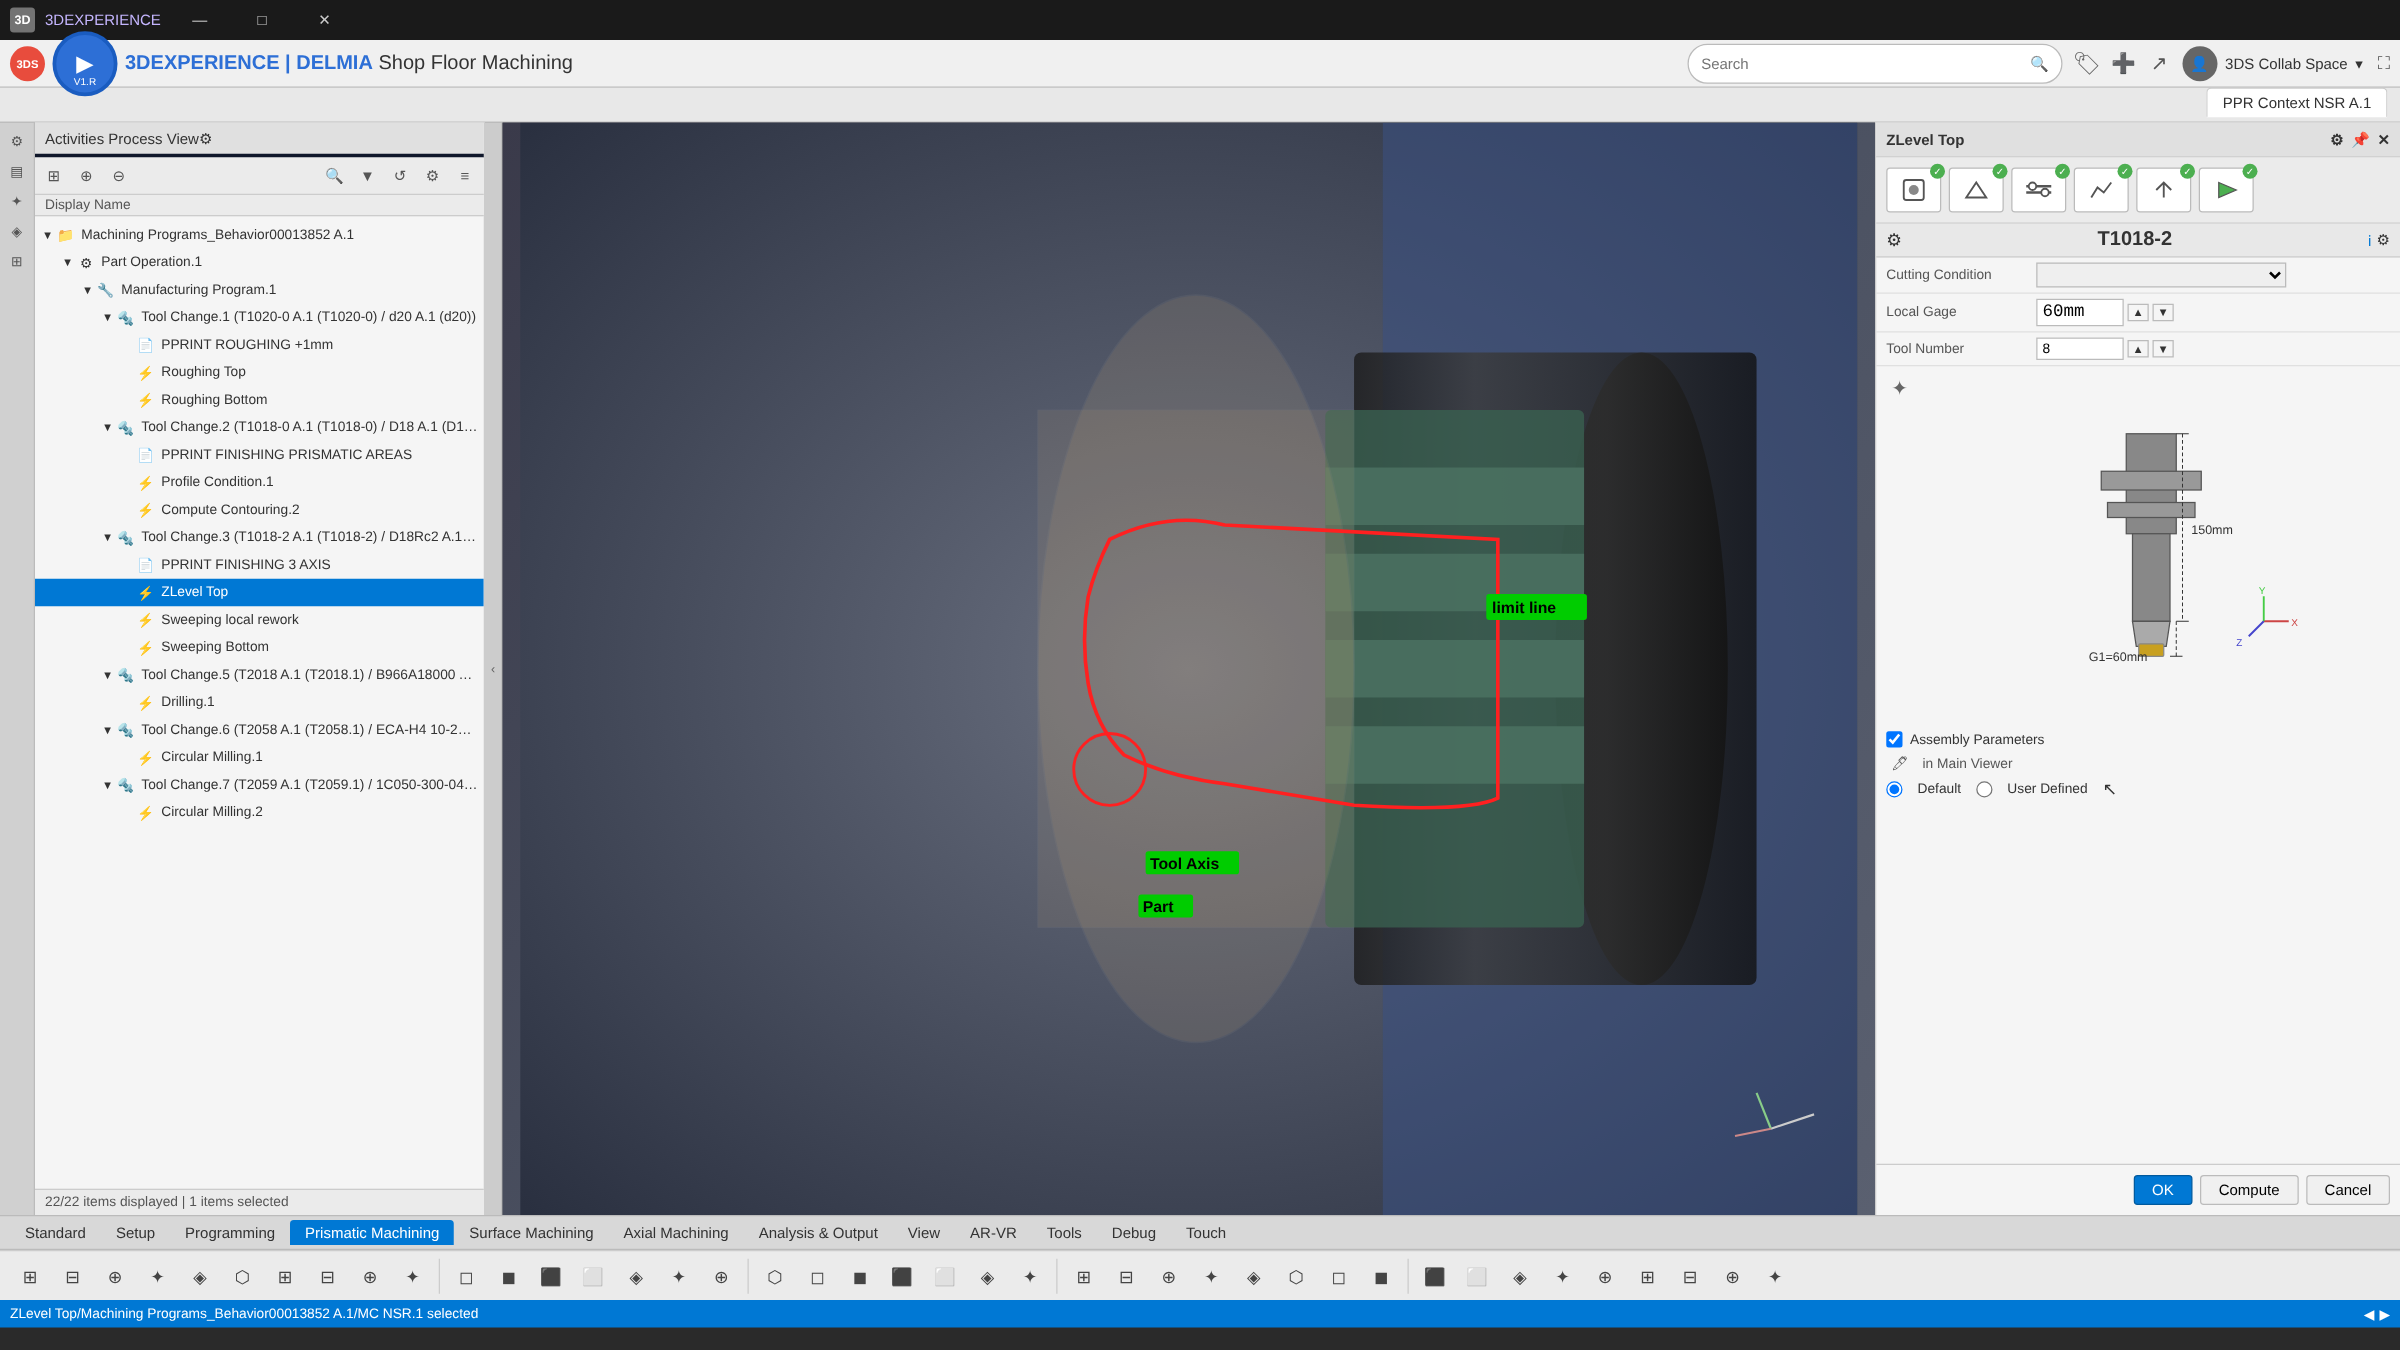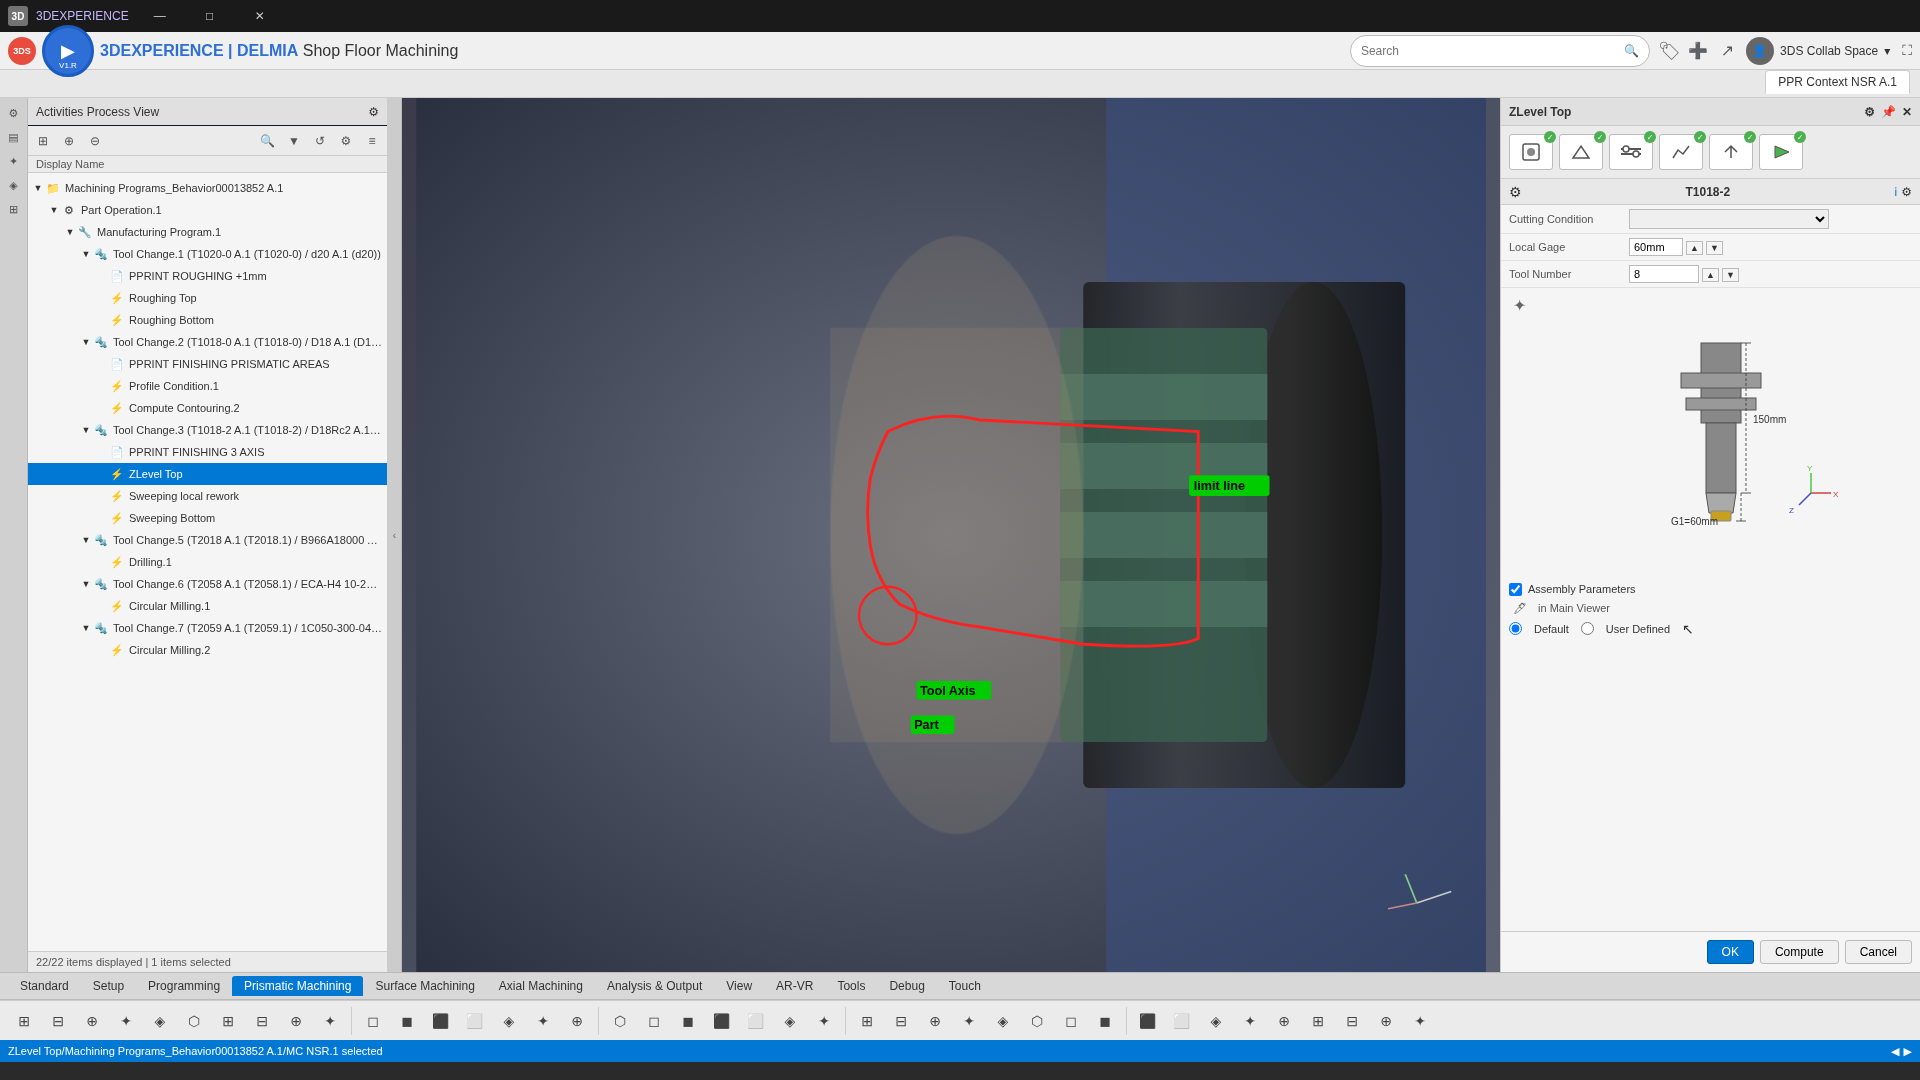--- a/index.html
+++ b/index.html
@@ -45,21 +45,21 @@
     
     #main-content { display: flex; height: calc(1080px - 32px - 56px - 28px - 32px - 40px); }
 
     
     #sidebar {
       width: 360px; background: #f5f5f5; border-right: 1px solid #ccc;
       display: flex; flex-direction: column; flex-shrink: 0;
     }
     #sidebar-header {
       height: 28px; background: #e0e0e0; display: flex; align-items: center;
-      padding: 0 8px; font-size: 12px; border-bottom: 1px solid #0f172a; justify-content: space-between;
+      padding: 0 8px; font-size: 12px; border-bottom: 3px solid #0f172a; justify-content: flex-start;
     }
     #sidebar-toolbar {
       height: 30px; background: #ebebeb; display: flex; align-items: center;
       padding: 0 4px; gap: 4px; border-bottom: 1px solid #ccc;
     }
     .tb-icon { width: 22px; height: 22px; display: flex; align-items: center; justify-content: center; cursor: pointer; border-radius: 2px; color: #555; }
     #sidebar-tree { flex: 1; overflow-y: auto; padding: 4px 0; }
     .tree-item { display: flex; align-items: center; padding: 2px 4px; cursor: pointer; white-space: nowrap; overflow: hidden; }
     .tree-item.selected { background: #0078d4; color: white; }
     .tree-indent { display: inline-block; width: 16px; flex-shrink: 0; }
@@ -91,21 +91,21 @@
       padding: 0 8px; font-size: 12px; border-bottom: 1px solid #ccc; justify-content: space-between; font-weight: bold;
     }
     #right-panel-icons { display: flex; flex-wrap: wrap; padding: 8px; gap: 6px; border-bottom: 1px solid #ccc; background: #ebebeb; }
     .panel-icon-btn { width: 44px; height: 36px; background: white; border: 1px solid #bbb; border-radius: 3px; display: flex; align-items: center; justify-content: center; cursor: pointer; position: relative; }
     .panel-icon-btn .check-badge { position: absolute; top: -4px; right: -4px; width: 12px; height: 12px; background: #4caf50; border-radius: 50%; display: flex; align-items: center; justify-content: center; color: white; font-size: 8px; }
     .panel-field { display: flex; align-items: center; padding: 4px 8px; border-bottom: 1px solid #e0e0e0; }
     .panel-field label { font-size: 11px; color: #555; flex: 0 0 120px; }
     .panel-field .field-value { flex: 1; font-size: 11px; }
     .panel-field input { border: 1px solid #bbb; padding: 2px 4px; font-size: 11px; width: 80px; }
     .tool-name-row { display: flex; align-items: center; padding: 4px 8px; background: #e8e8e8; border-bottom: 1px solid #ccc; gap: 4px; }
-    .tool-name-row .tool-id { flex: 1; font-weight: bold; font-size: 12px; text-align: center; }
+    .tool-name-row .tool-id { flex: 1; font-weight: bold; font-size: 16px; text-align: center; }
     .tool-visualization { flex: 1; display: flex; align-items: center; justify-content: center; position: relative; min-height: 200px; }
     .panel-checkbox-row { display: flex; align-items: center; padding: 4px 8px; gap: 6px; }
     .panel-checkbox-row label { font-size: 11px; }
     .panel-radio-row { display: flex; align-items: center; padding: 4px 8px; gap: 12px; }
     .panel-radio-row label { font-size: 11px; }
     .panel-buttons { display: flex; justify-content: flex-end; padding: 8px; gap: 6px; border-top: 1px solid #ccc; }
     .btn { padding: 4px 14px; border: 1px solid #bbb; background: #f0f0f0; cursor: pointer; border-radius: 3px; font-size: 12px; }
     .btn.primary { background: #0078d4; color: white; border-color: #005a9e; }
 
     
@@ -534,21 +534,21 @@
       <label>Cutting Condition</label>
       <div class="field-value">
         <select style="width:200px;font-size:11px;border:1px solid #bbb;padding:2px;">
           <option></option>
         </select>
       </div>
     </div>
     <div class="panel-field">
       <label>Local Gage</label>
       <div class="field-value">
-        <input type="text" style="width: 54px; font-size: 11px; border: 1px solid rgb(187, 187, 187); padding: 2px 4px;" value="60mm">
+        <input type="text" style="width: 70px; font-size: 14px; border: 1px solid rgb(187, 187, 187); padding: 2px 4px; font-family: Liberation Mono, monospace;" value="60mm">
         <span style="cursor:pointer;border:1px solid #bbb;padding:1px 3px;font-size:9px;">▲</span>
         <span style="cursor:pointer;border:1px solid #bbb;padding:1px 3px;font-size:9px;">▼</span>
       </div>
     </div>
     <div class="panel-field">
       <label>Tool Number</label>
       <div class="field-value">
         <input type="text" style="width: 70px; font-size: 11px; border: 1px solid rgb(187, 187, 187); padding: 2px 4px;" value="8">
         <span style="cursor:pointer;border:1px solid #bbb;padding:1px 3px;font-size:9px;">▲</span>
         <span style="cursor:pointer;border:1px solid #bbb;padding:1px 3px;font-size:9px;">▼</span>

